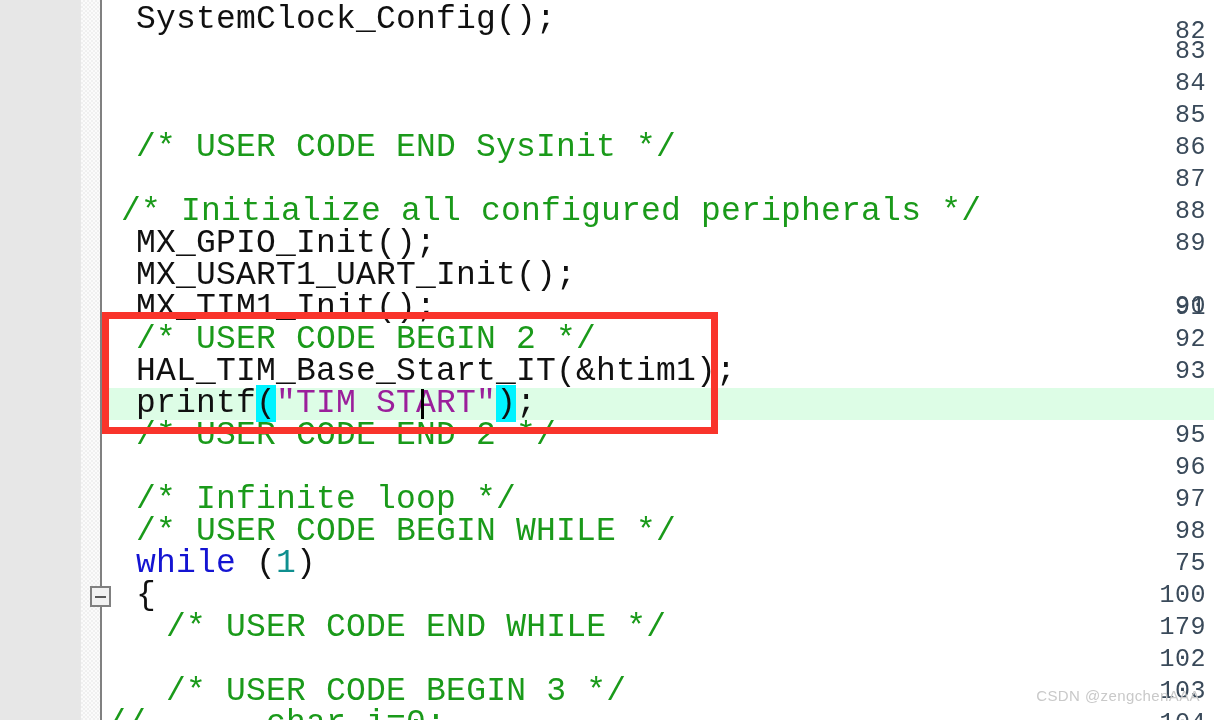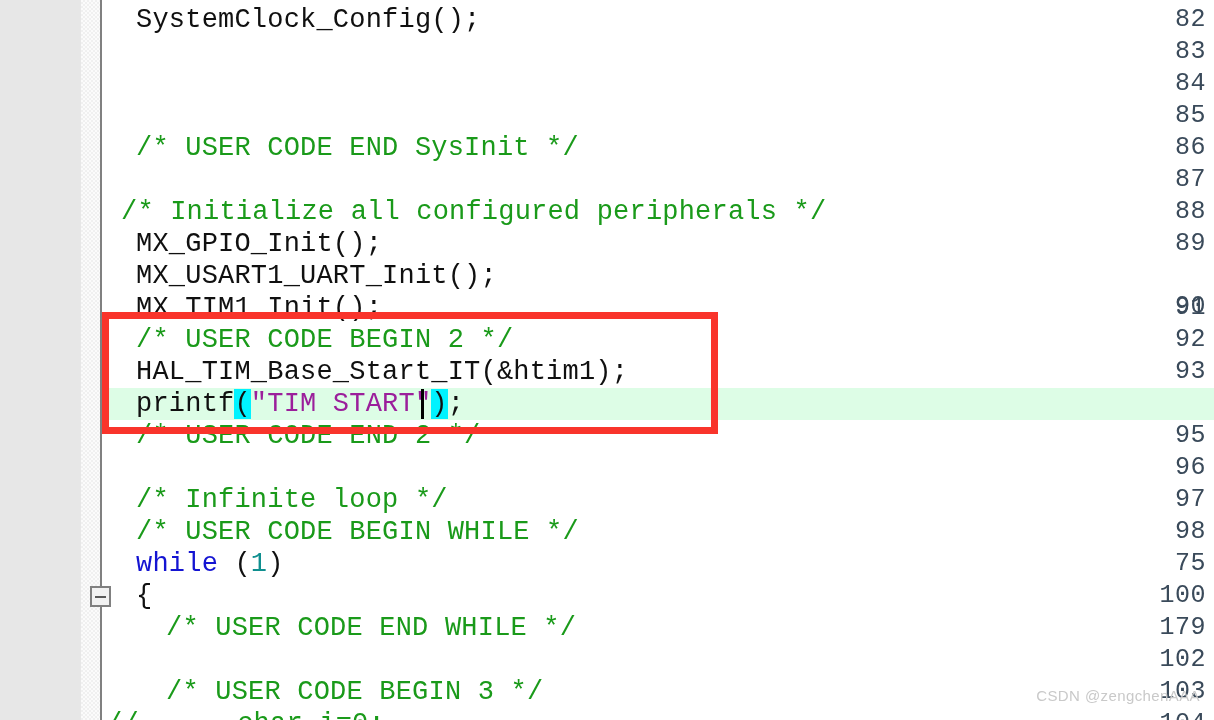--- a/index.html
+++ b/index.html
@@ -78,21 +78,21 @@
     width: 1214px;
     height: 720px;
     z-index: 4;
   }
   .code-line {
     position: absolute;
     left: 106px;
     height: 32px;
     line-height: 32px;
     font-family: "Liberation Mono", "DejaVu Sans Mono", monospace;
-    font-size: 27px;
+    font-size: 33px;
     white-space: pre;
     color: #101010;
     letter-spacing: 0.2px;
   }
 
   
   .t-cmt  { color: #1a9a1a; }
   .t-kw   { color: #1414d2; font-weight: normal; }
   .t-str  { color: #9b1f9b; }
   .t-num  { color: #0f8f8f; }
@@ -168,21 +168,21 @@
 </head>
 <body>
 
 <div id="editor">
 
   <div class="gutter"></div>
   <div class="gutter-strip"></div>
   <div class="fold-rail"></div>
 
   <div id="line-numbers">
-      <div class="lnum" style="top: 4px;">82</div>
+      <div class="lnum" style="top: 16px;">82</div>
       <div class="lnum" style="top: 36px;">83</div>
       <div class="lnum" style="top: 68px;">84</div>
       <div class="lnum" style="top: 100px;">85</div>
       <div class="lnum" style="top: 132px;">86</div>
       <div class="lnum" style="top: 164px;">87</div>
       <div class="lnum" style="top: 196px;">88</div>
       <div class="lnum" style="top: 228px;">89</div>
       <div class="lnum" style="top: 260px; margin-top: 31px;">90</div>
       <div class="lnum" style="top: 292px;">91</div>
       <div class="lnum" style="top: 324px;">92</div>

